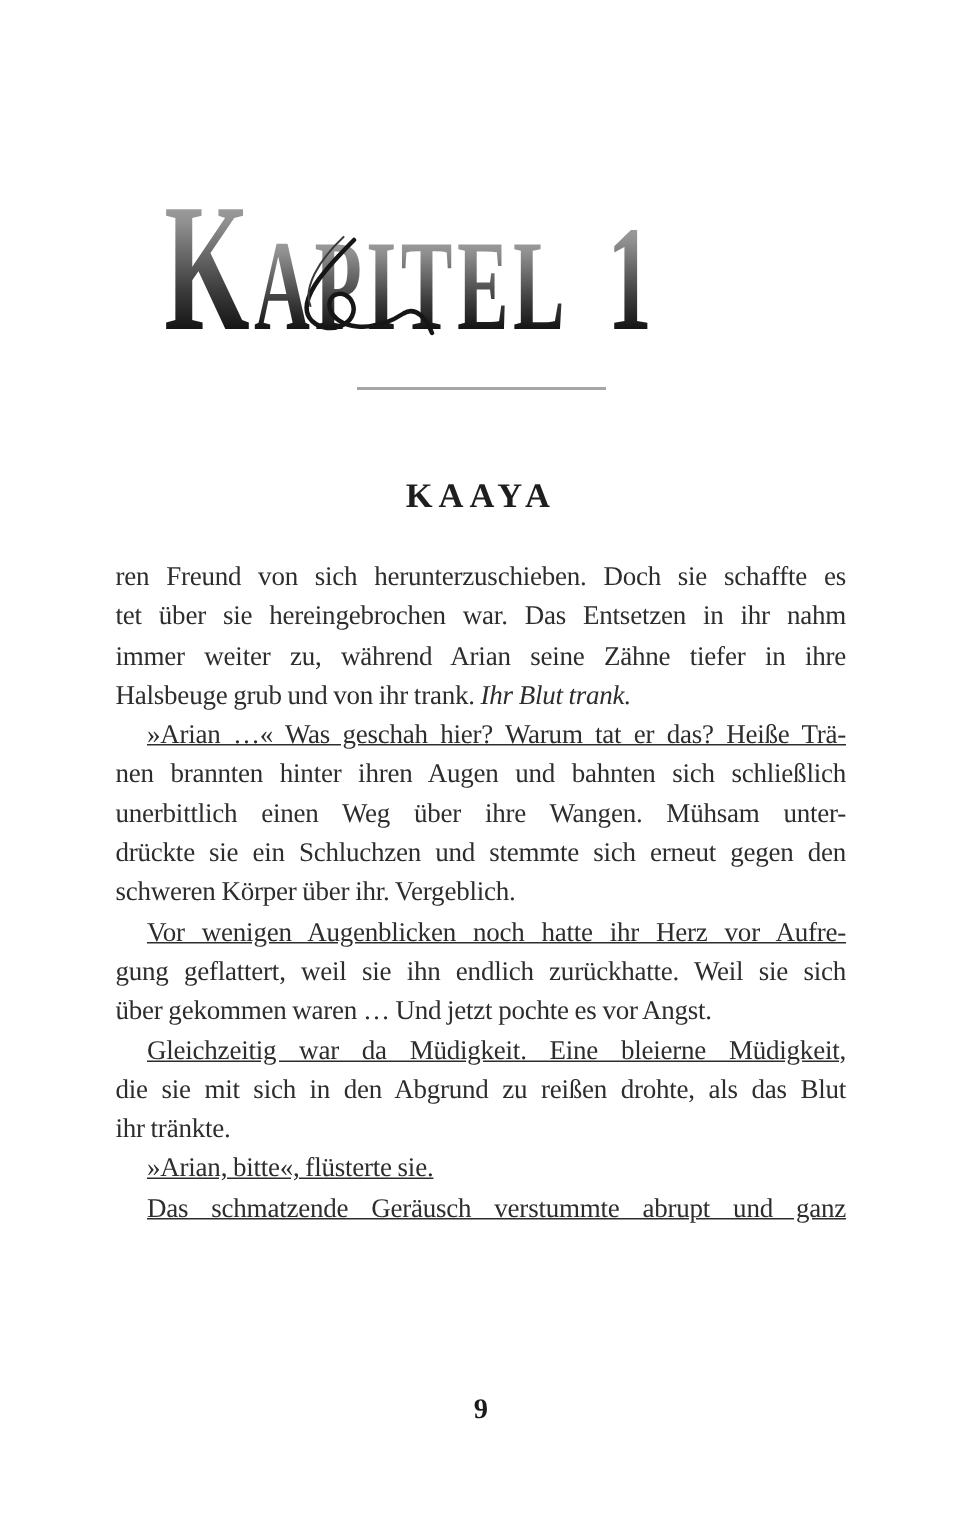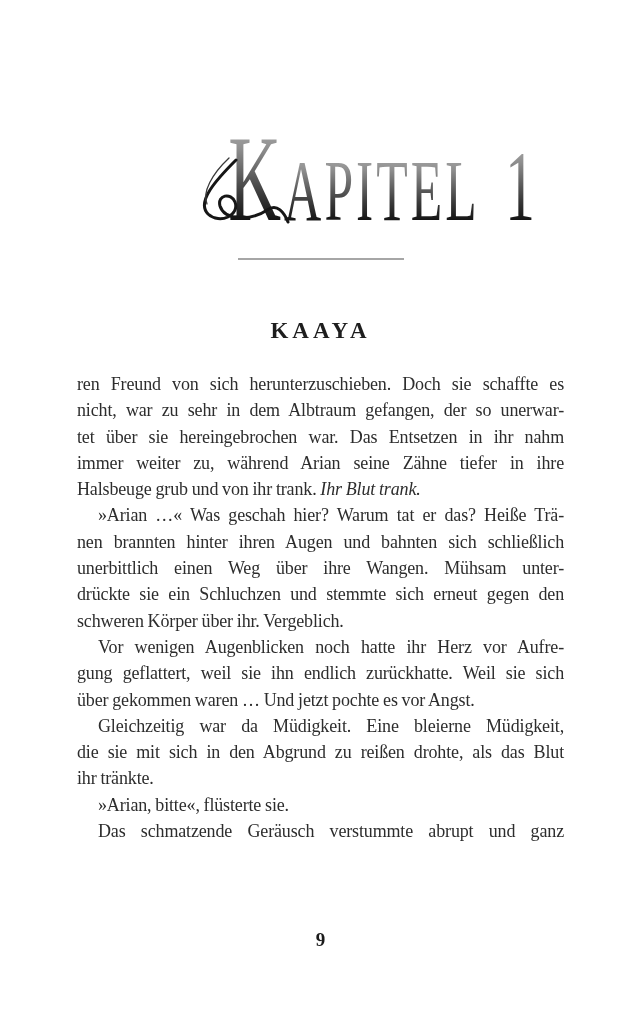--- a/index.html
+++ b/index.html
@@ -4,21 +4,21 @@
 <style>
   * { margin:0; padding:0; box-sizing:border-box; }
   html, body { width:641px; height:1020px; background:#ffffff; }
   body { font-family:"Liberation Serif", serif; color:#2d2d2d; position:relative; overflow:hidden; }
 
   .page { position:relative; width:641px; height:1020px; background:#ffffff; }
 
   
   .chapter-title {
     position:absolute; top:118px; left:0; width:641px;
-    text-align:right; line-height:1; font-weight:400;
+    text-align:left; line-height:1; font-weight:700;
     font-family:"Liberation Serif", serif;
     font-size:122px; white-space:nowrap;
   }
   .title-scale { display:inline-block; transform:scaleX(0.60); transform-origin:50% 100%; letter-spacing:5px; }
   .title-grad {
     background:linear-gradient(180deg,#bcbcbc 0%, #8f8f8f 28%, #3a3a3a 62%, #050505 88%);
     -webkit-background-clip:text; background-clip:text;
     color:transparent; -webkit-text-fill-color:transparent;
   }
   .t-initial { font-size:122px; }
@@ -45,21 +45,21 @@
   }
 
   
   .body-text {
     position:absolute; top:371px; left:77px; width:487px;
     font-size:18px; line-height:26.3px; color:#2d2d2d;
     letter-spacing:-0.15px; word-spacing:-0.5px;
   }
   .line { text-align:justify; text-align-last:justify; min-height:26.3px; }
   .line.final { text-align-last:left; }
-  .paragraph.indent .line:first-child { text-indent:21px; }
+  .paragraph.indent .line:first-child { text-indent:21px;text-decoration:underline; }
   .italic { font-style:italic; }
 
   
   .page-number {
     position:absolute; top:929px; left:0; width:641px;
     text-align:center; font-size:19px; font-weight:700; color:#1b1b1b;
   }
 </style>
 </head>
 <body>
@@ -75,21 +75,20 @@
     <path d="M53 2 C36 18 26 36 31 48" fill="none" stroke="#3a3a3a" stroke-width="1.3" stroke-linecap="round"></path>
   </svg>
 
   <hr class="divider">
 
   <div class="section-heading">KAAYA</div>
 
   <div class="body-text">
       <div class="paragraph">
         <div class="line"><span>ren Freund von sich herunterzuschieben. Doch sie schaffte es</span></div>
-        <div class="line"><span>nicht, war zu sehr in dem Albtraum gefangen, der so unerwar-</span></div>
         <div class="line"><span>tet über sie hereingebrochen war. Das Entsetzen in ihr nahm</span></div>
         <div class="line"><span>immer weiter zu, während Arian seine Zähne tiefer in ihre</span></div>
         <div class="line final"><span>Halsbeuge grub und von ihr trank. </span><span class="italic">Ihr Blut trank.</span></div>
       </div>
       <div class="paragraph indent">
         <div class="line"><span>»Arian …« Was geschah hier? Warum tat er das? Heiße Trä-</span></div>
         <div class="line"><span>nen brannten hinter ihren Augen und bahnten sich schließlich</span></div>
         <div class="line"><span>unerbittlich einen Weg über ihre Wangen. Mühsam unter-</span></div>
         <div class="line"><span>drückte sie ein Schluchzen und stemmte sich erneut gegen den</span></div>
         <div class="line final"><span>schweren Körper über ihr. Vergeblich.</span></div>

